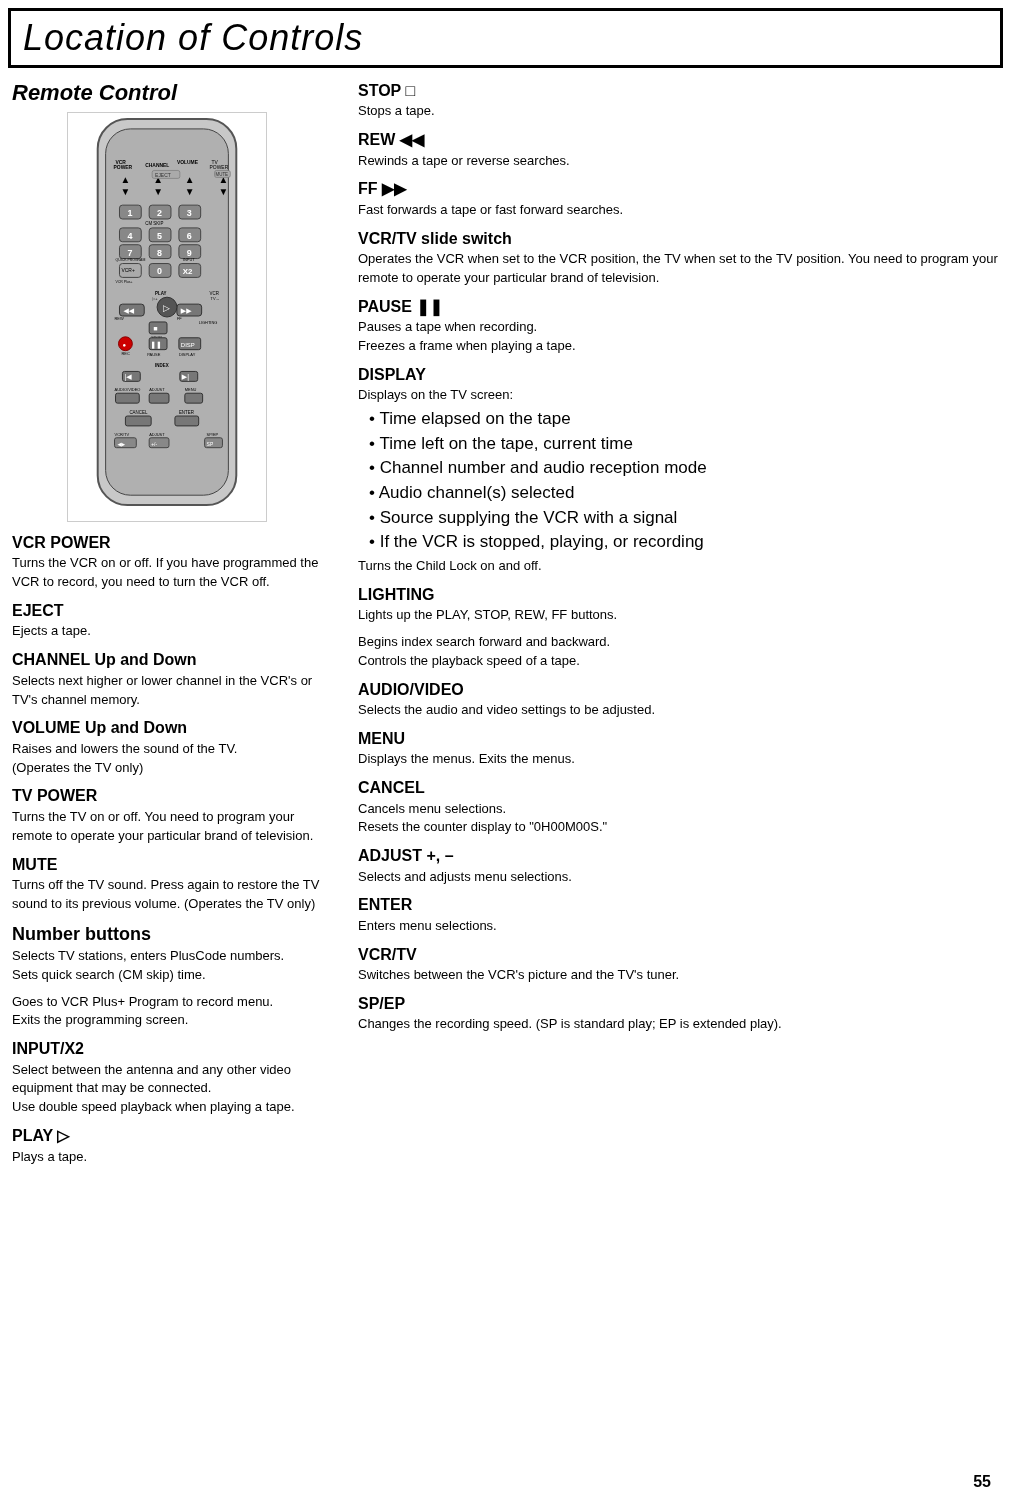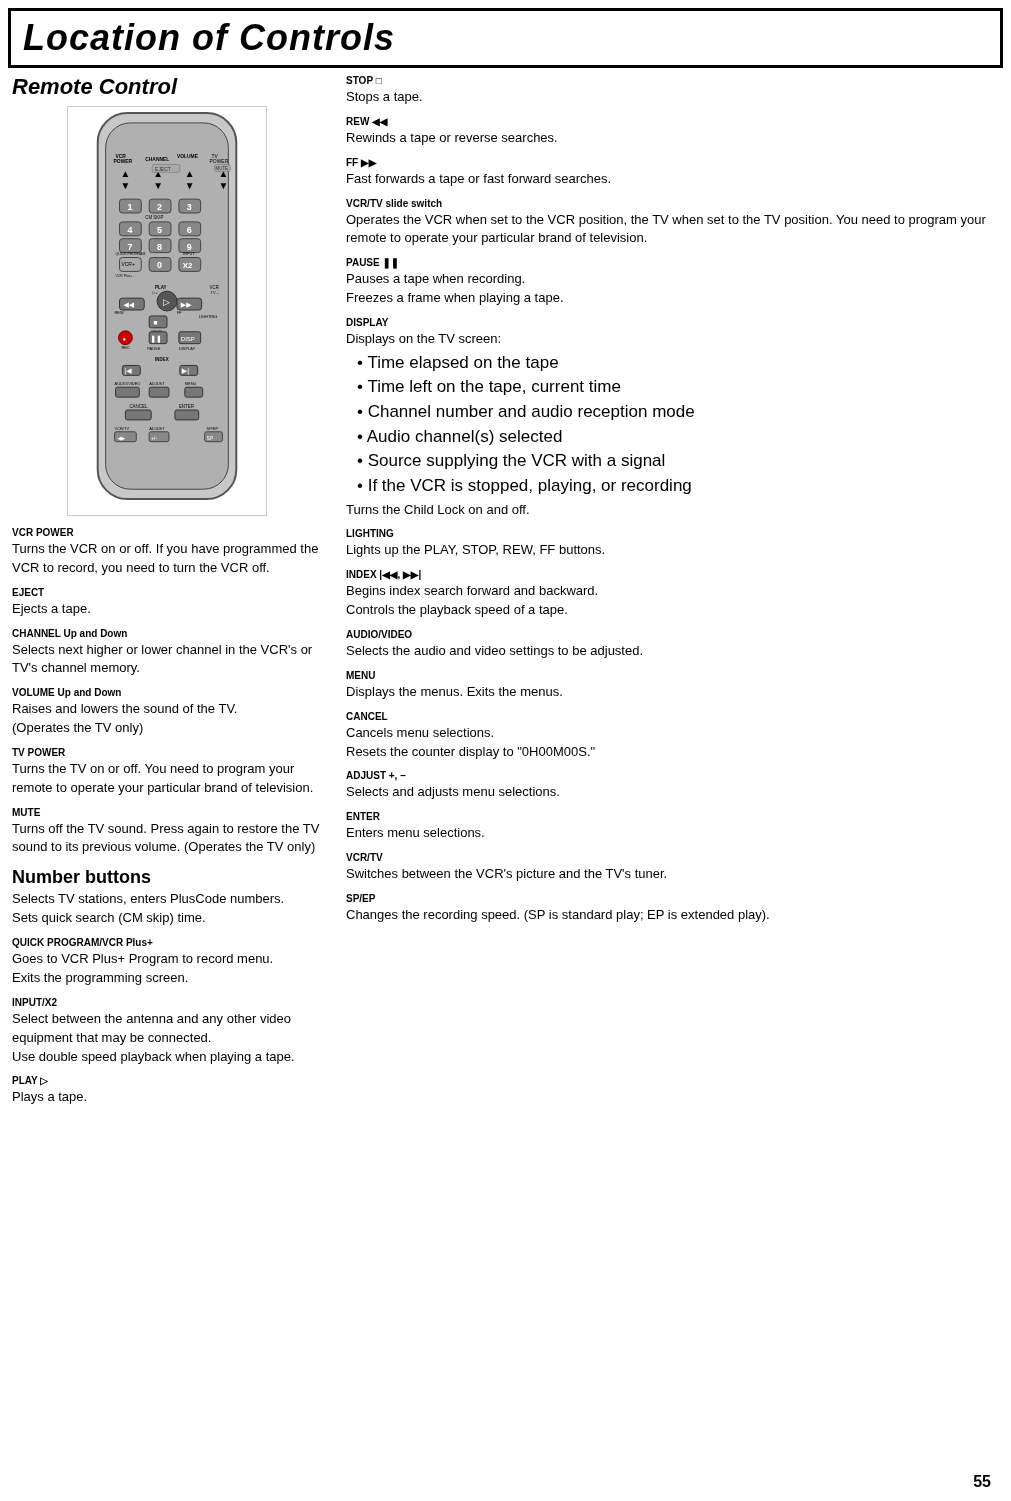--- a/index.html
+++ b/index.html
@@ -13,36 +13,36 @@
       font-size: 14px;
     }
     #page-title-bar {
       background: #fff;
       border: 3px solid #000;
       margin: 8px 8px 0 8px;
       padding: 6px 12px;
     }
     #page-title-bar h1 {
       font-size: 36px;
-      font-weight: 700;
+      font-weight: 400;
       font-style: italic;
       letter-spacing: 1px;
     }
     .page-number {
       position: absolute;
       bottom: 10px;
       right: 20px;
       font-size: 16px;
       font-weight: bold;
     }
     .main-content {
       display: flex;
       flex-direction: row;
-      padding: 6px 12px 0 12px;
-      gap: 24px;
+      padding: 12px 12px 0 12px;
+      gap: 36px;
       position: relative;
     }
     .left-column {
       width: 310px;
       flex-shrink: 0;
     }
     .right-column {
       flex: 1;
     }
     .section-heading {
@@ -63,21 +63,21 @@
     .remote-svg {
       width: 100%;
       height: 100%;
     }
     .entry {
       margin-bottom: 8px;
       line-height: 1.4;
     }
     .entry-title {
       font-weight: 900;
-      font-size: 10px;
+      font-size: 16px;
     }
     .entry-body {
       font-size: 13px;
       line-height: 1.45;
     }
     .bullet-list {
       list-style: none;
       margin: 2px 0 2px 11px;
       padding: 0;
       font-size: 17px;
@@ -253,21 +253,20 @@
       </div>
       <div class="entry">
         <div class="entry-title">MUTE</div>
         <div class="entry-body">Turns off the TV sound.  Press again to restore the TV sound to its previous volume.  (Operates the TV only)</div>
       </div>
       <div class="entry">
         <div class="entry-title" style="font-size:18px;">Number buttons</div>
         <div class="entry-body">Selects TV stations, enters PlusCode numbers.<br>Sets quick search (CM skip) time.</div>
       </div>
       <div class="entry">
-        <div class="entry-title">QUICK PROGRAM/VCR Plus+</div>
         <div class="entry-body">Goes to <span class="underline">VCR Plus+ Program to record</span> menu.<br>Exits the programming screen.</div>
       </div>
       <div class="entry">
         <div class="entry-title">INPUT/X2</div>
         <div class="entry-body">Select between the antenna and any other video equipment that may be connected.<br>Use double speed playback when playing a tape.</div>
       </div>
       <div class="entry">
         <div class="entry-title">PLAY ▷</div>
         <div class="entry-body">Plays a tape.</div>
       </div>
@@ -318,21 +317,20 @@
           Turns the Child Lock on and off.
         </div>
       </div>
 
       <div class="entry">
         <div class="entry-title">LIGHTING</div>
         <div class="entry-body">Lights up the PLAY, STOP, REW, FF buttons.</div>
       </div>
 
       <div class="entry">
-        <div class="entry-title">INDEX  |◀◀, ▶▶|</div>
         <div class="entry-body">Begins index search forward and backward.<br>Controls the playback speed of a tape.</div>
       </div>
 
       <div class="entry">
         <div class="entry-title">AUDIO/VIDEO</div>
         <div class="entry-body">Selects the audio and video settings to be adjusted.</div>
       </div>
 
       <div class="entry">
         <div class="entry-title">MENU</div>

